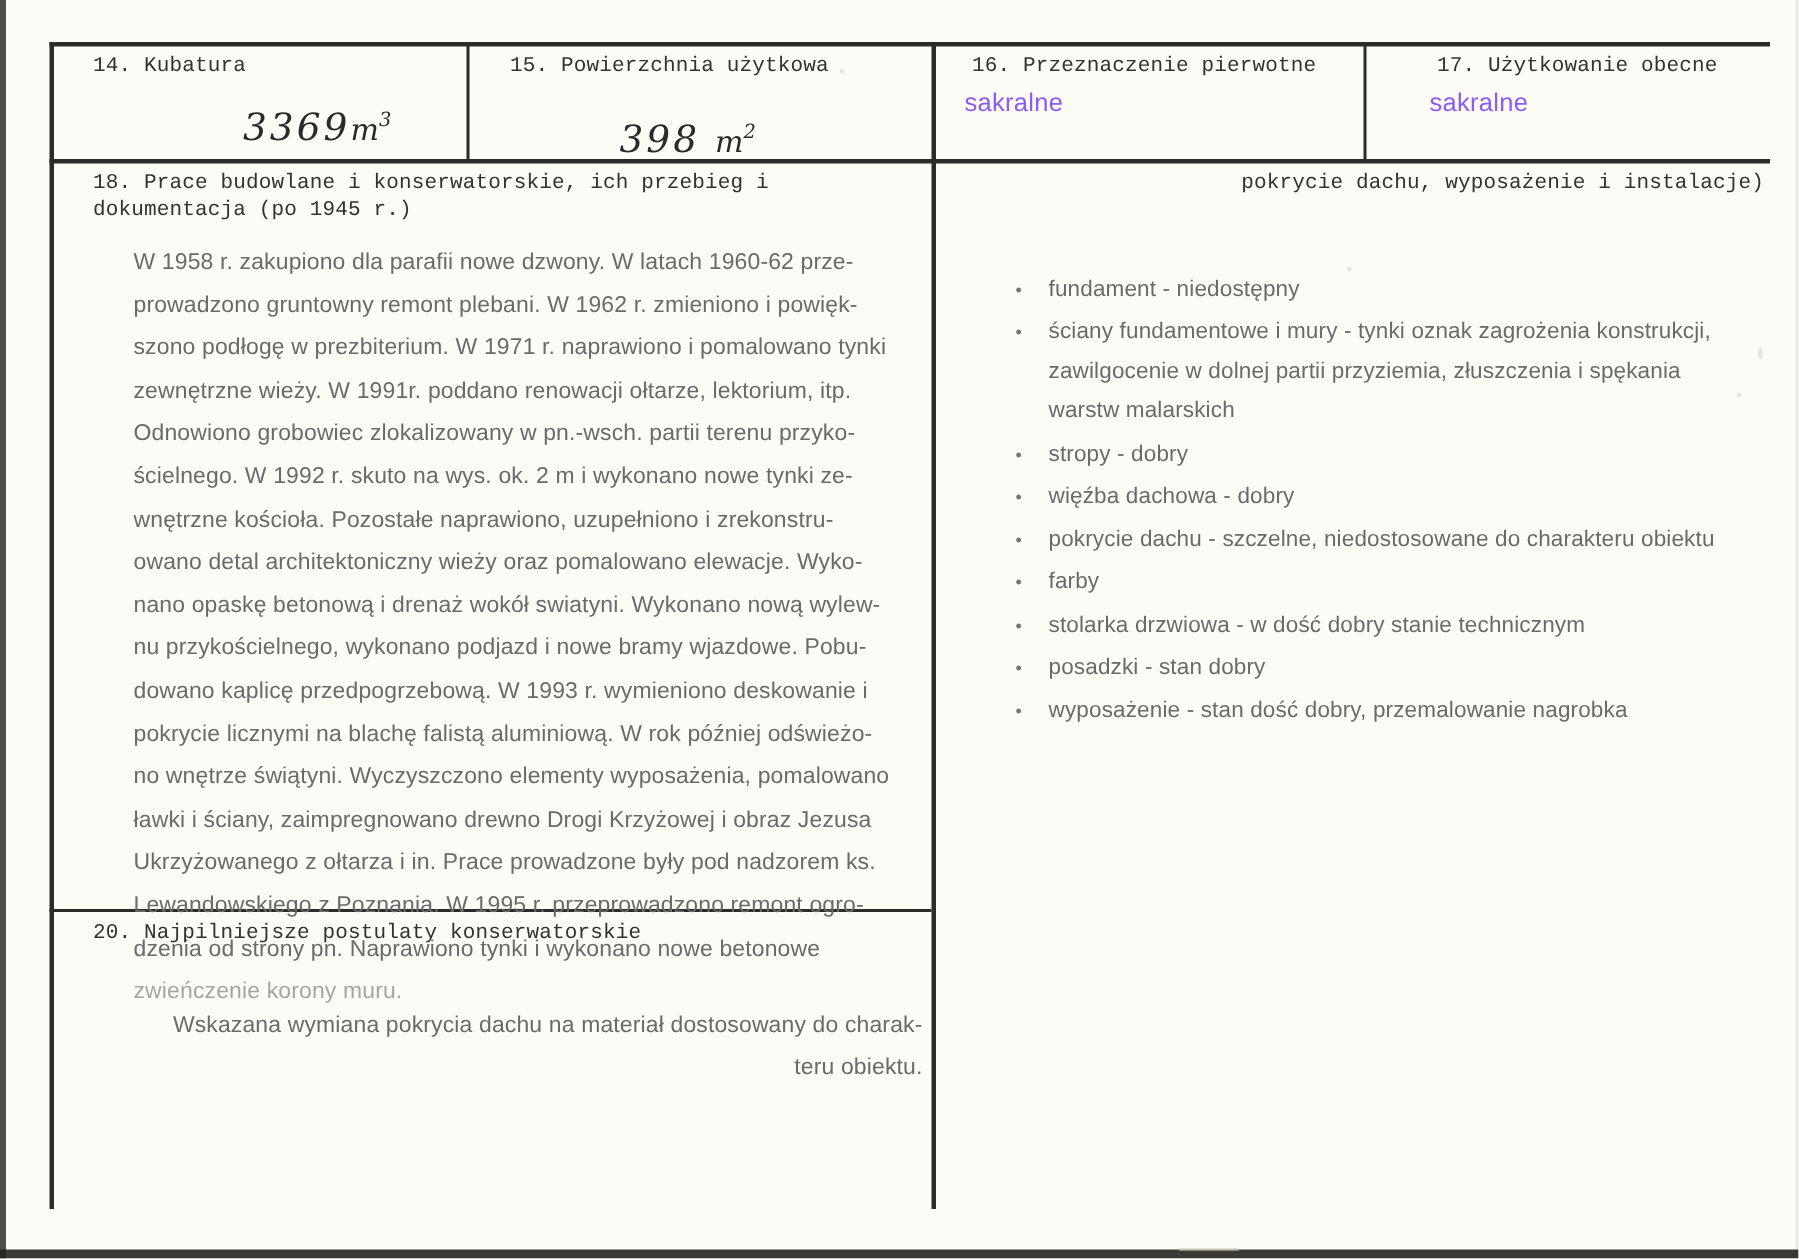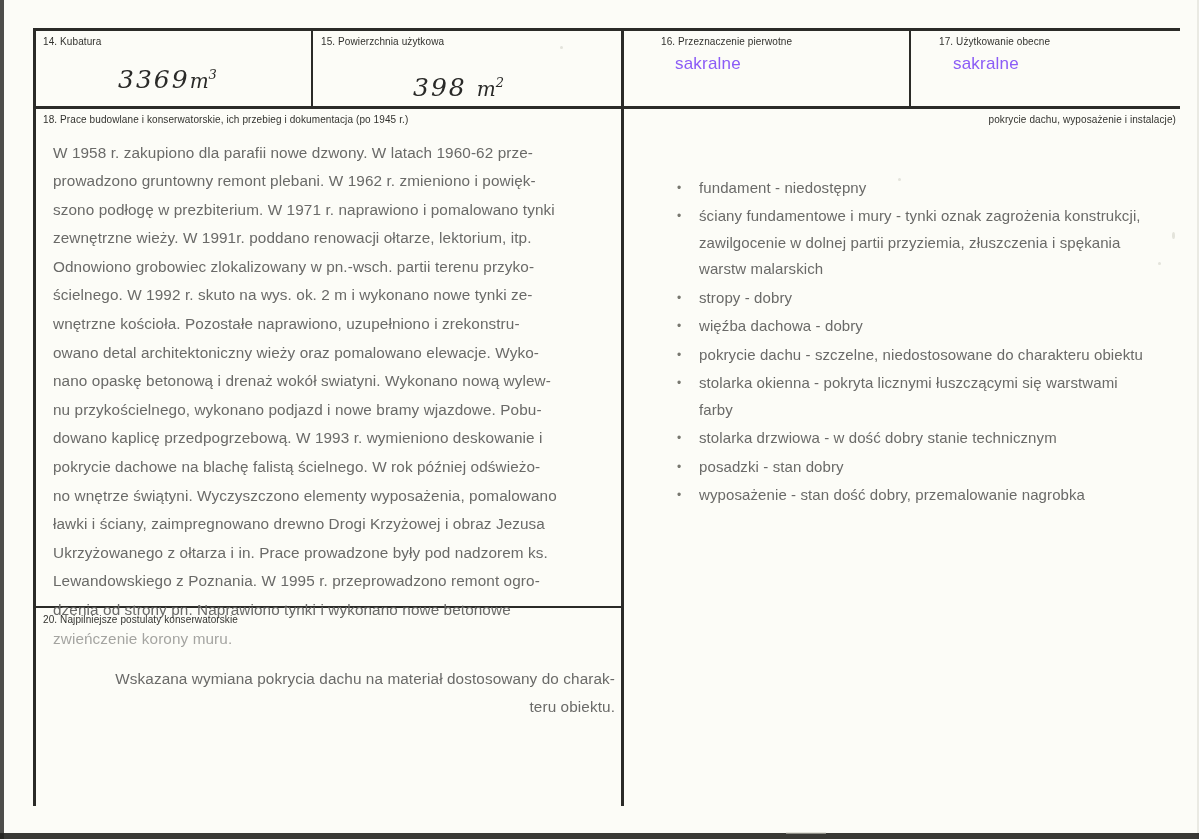--- a/index.html
+++ b/index.html
@@ -24,25 +24,26 @@
   .tbl{
     position:absolute;
     left:33px;top:28px;
     width:1147px;height:778px;
   }
   .hline{position:absolute;background:#2b2b28;}
   .vline{position:absolute;background:#2b2b28;}
 
   .cell{position:absolute;box-sizing:border-box;}
   .cap{
-    font-family:Liberation Sans, sans-serif;
-    font-size:10px;
+    font-family:Liberation Mono, monospace;
+    font-size:14px;
     color:#32322e;
     line-height:1.25;
     letter-spacing:.1px;
+    margin-left:19px;
   }
   .cap-ind{display:block;padding-left:14px;text-align:right;}
 
   
   .hand{
     font-family:"DejaVu Serif",serif;
     font-size:25px;
     font-style:italic;
     color:#2a2a28;
     letter-spacing:2px;
@@ -58,21 +59,21 @@
     letter-spacing:.2px;
   }
   .body-typed{
     font-family:"Liberation Sans",sans-serif;
     font-size:15.3px;
     color:#6a6a68;
     line-height:28.6px;
     letter-spacing:.1px;
     white-space:nowrap;
   }
-  .body-typed .ln{display:block;}
+  .body-typed .ln{display:block;margin-left:36px;}
 
   
   .blist{list-style:none;margin:0;padding:0;}
   .blist li{
     position:relative;
     font-family:"Liberation Sans",sans-serif;
     font-size:15px;
     color:#6a6a68;
     line-height:26.5px;
     padding-left:26px;
@@ -110,34 +111,34 @@
     <div class="hline" style="left:0px;top:78px;width:1147px;height:3px;"></div>
     <div class="hline" style="left:0px;top:578px;width:588px;height:2px;"></div>
 
     <div class="vline" style="left:0px;top:0px;width:3px;height:778px;"></div>
     <div class="vline" style="left:278px;top:2px;width:2px;height:77px;"></div>
     <div class="vline" style="left:588px;top:2px;width:3px;height:776px;"></div>
     <div class="vline" style="left:876px;top:2px;width:2px;height:77px;"></div>
 
     <div class="cell" style="left:10px;top:8px;width:260px;height:68px;">
       <div class="cap">14. Kubatura</div>
-      <div class="hand" style="margin-top:16px;margin-left:75px;">
+      <div class="hand" style="margin-top:16px;margin-left:119px;">
         <span>3369</span><span class="unit">m</span><span class="sup">3</span>
       </div>
     </div>
 
     <div class="cell" style="left:288px;top:8px;width:290px;height:68px;">
       <div class="cap">15. Powierzchnia użytkowa</div>
       <div class="hand" style="margin-top:24px;margin-left:92px;">
         <span>398</span>
         <span class="unit">m</span><span class="sup">2</span>
       </div>
     </div>
 
-    <div class="cell" style="left:628px;top:8px;width:270px;height:68px;">
+    <div class="cell" style="left:596px;top:8px;width:270px;height:68px;">
       <div class="cap">16. Przeznaczenie pierwotne</div>
       <div class="typed" style="margin-top:5px;margin-left:14px;">sakralne</div>
     </div>
 
     <div class="cell" style="left:906px;top:8px;width:255px;height:68px;">
       <div class="cap">17. Użytkowanie obecne</div>
       <div class="typed" style="margin-top:5px;margin-left:14px;">sakralne</div>
     </div>
 
     <div class="cell" style="left:10px;top:86px;width:572px;height:496px;">
@@ -147,21 +148,21 @@
         <span class="ln">prowadzono gruntowny remont plebani. W 1962 r. zmieniono i powięk-</span>
         <span class="ln">szono podłogę w prezbiterium. W 1971 r. naprawiono i pomalowano tynki</span>
         <span class="ln">zewnętrzne wieży. W 1991r.  poddano renowacji ołtarze, lektorium, itp.</span>
         <span class="ln">Odnowiono grobowiec zlokalizowany w pn.-wsch. partii terenu przyko-</span>
         <span class="ln">ścielnego. W 1992 r. skuto na wys. ok. 2 m i wykonano nowe tynki ze-</span>
         <span class="ln">wnętrzne kościoła.  Pozostałe  naprawiono, uzupełniono i zrekonstru-</span>
         <span class="ln">owano detal architektoniczny wieży oraz  pomalowano elewacje. Wyko-</span>
         <span class="ln">nano opaskę betonową i drenaż wokół swiatyni. Wykonano nową wylew-</span>
         <span class="ln">nu przykościelnego, wykonano podjazd i nowe bramy wjazdowe. Pobu-</span>
         <span class="ln">dowano kaplicę przedpogrzebową. W 1993 r. wymieniono deskowanie i</span>
-        <span class="ln">pokrycie dachowe na blachę falistą ścielnego. W rok później odświeżo-</span>
+        <span class="ln">pokrycie licznymi na blachę falistą aluminiową. W rok później odświeżo-</span>
         <span class="ln">no wnętrze świątyni. Wyczyszczono elementy wyposażenia, pomalowano</span>
         <span class="ln">ławki i ściany, zaimpregnowano drewno Drogi Krzyżowej i obraz Jezusa</span>
         <span class="ln">Ukrzyżowanego z ołtarza i in. Prace prowadzone były pod nadzorem ks.</span>
         <span class="ln">Lewandowskiego z Poznania. W 1995 r. przeprowadzono remont ogro-</span>
         <span class="ln">dzenia  od  strony  pn.  Naprawiono  tynki  i  wykonano  nowe  betonowe</span>
         <span class="ln" style="opacity:.6;">zwieńczenie korony muru.</span>
       </div>
     </div>
 
     <div class="cell" style="left:10px;top:586px;width:572px;height:186px;">
@@ -195,21 +196,20 @@
         <li>
           <span class="bul">•</span>
           <span class="cont">więźba  dachowa - dobry</span>
         </li>
         <li>
           <span class="bul">•</span>
           <span class="cont">pokrycie dachu - szczelne, niedostosowane do charakteru obiektu</span>
         </li>
         <li>
           <span class="bul">•</span>
-          <span class="cont">stolarka   okienna -  pokryta  licznymi  łuszczącymi  się  warstwami</span>
           <span class="cont">farby</span>
         </li>
         <li>
           <span class="bul">•</span>
           <span class="cont">stolarka drzwiowa - w dość dobry stanie technicznym</span>
         </li>
         <li>
           <span class="bul">•</span>
           <span class="cont">posadzki - stan dobry</span>
         </li>

